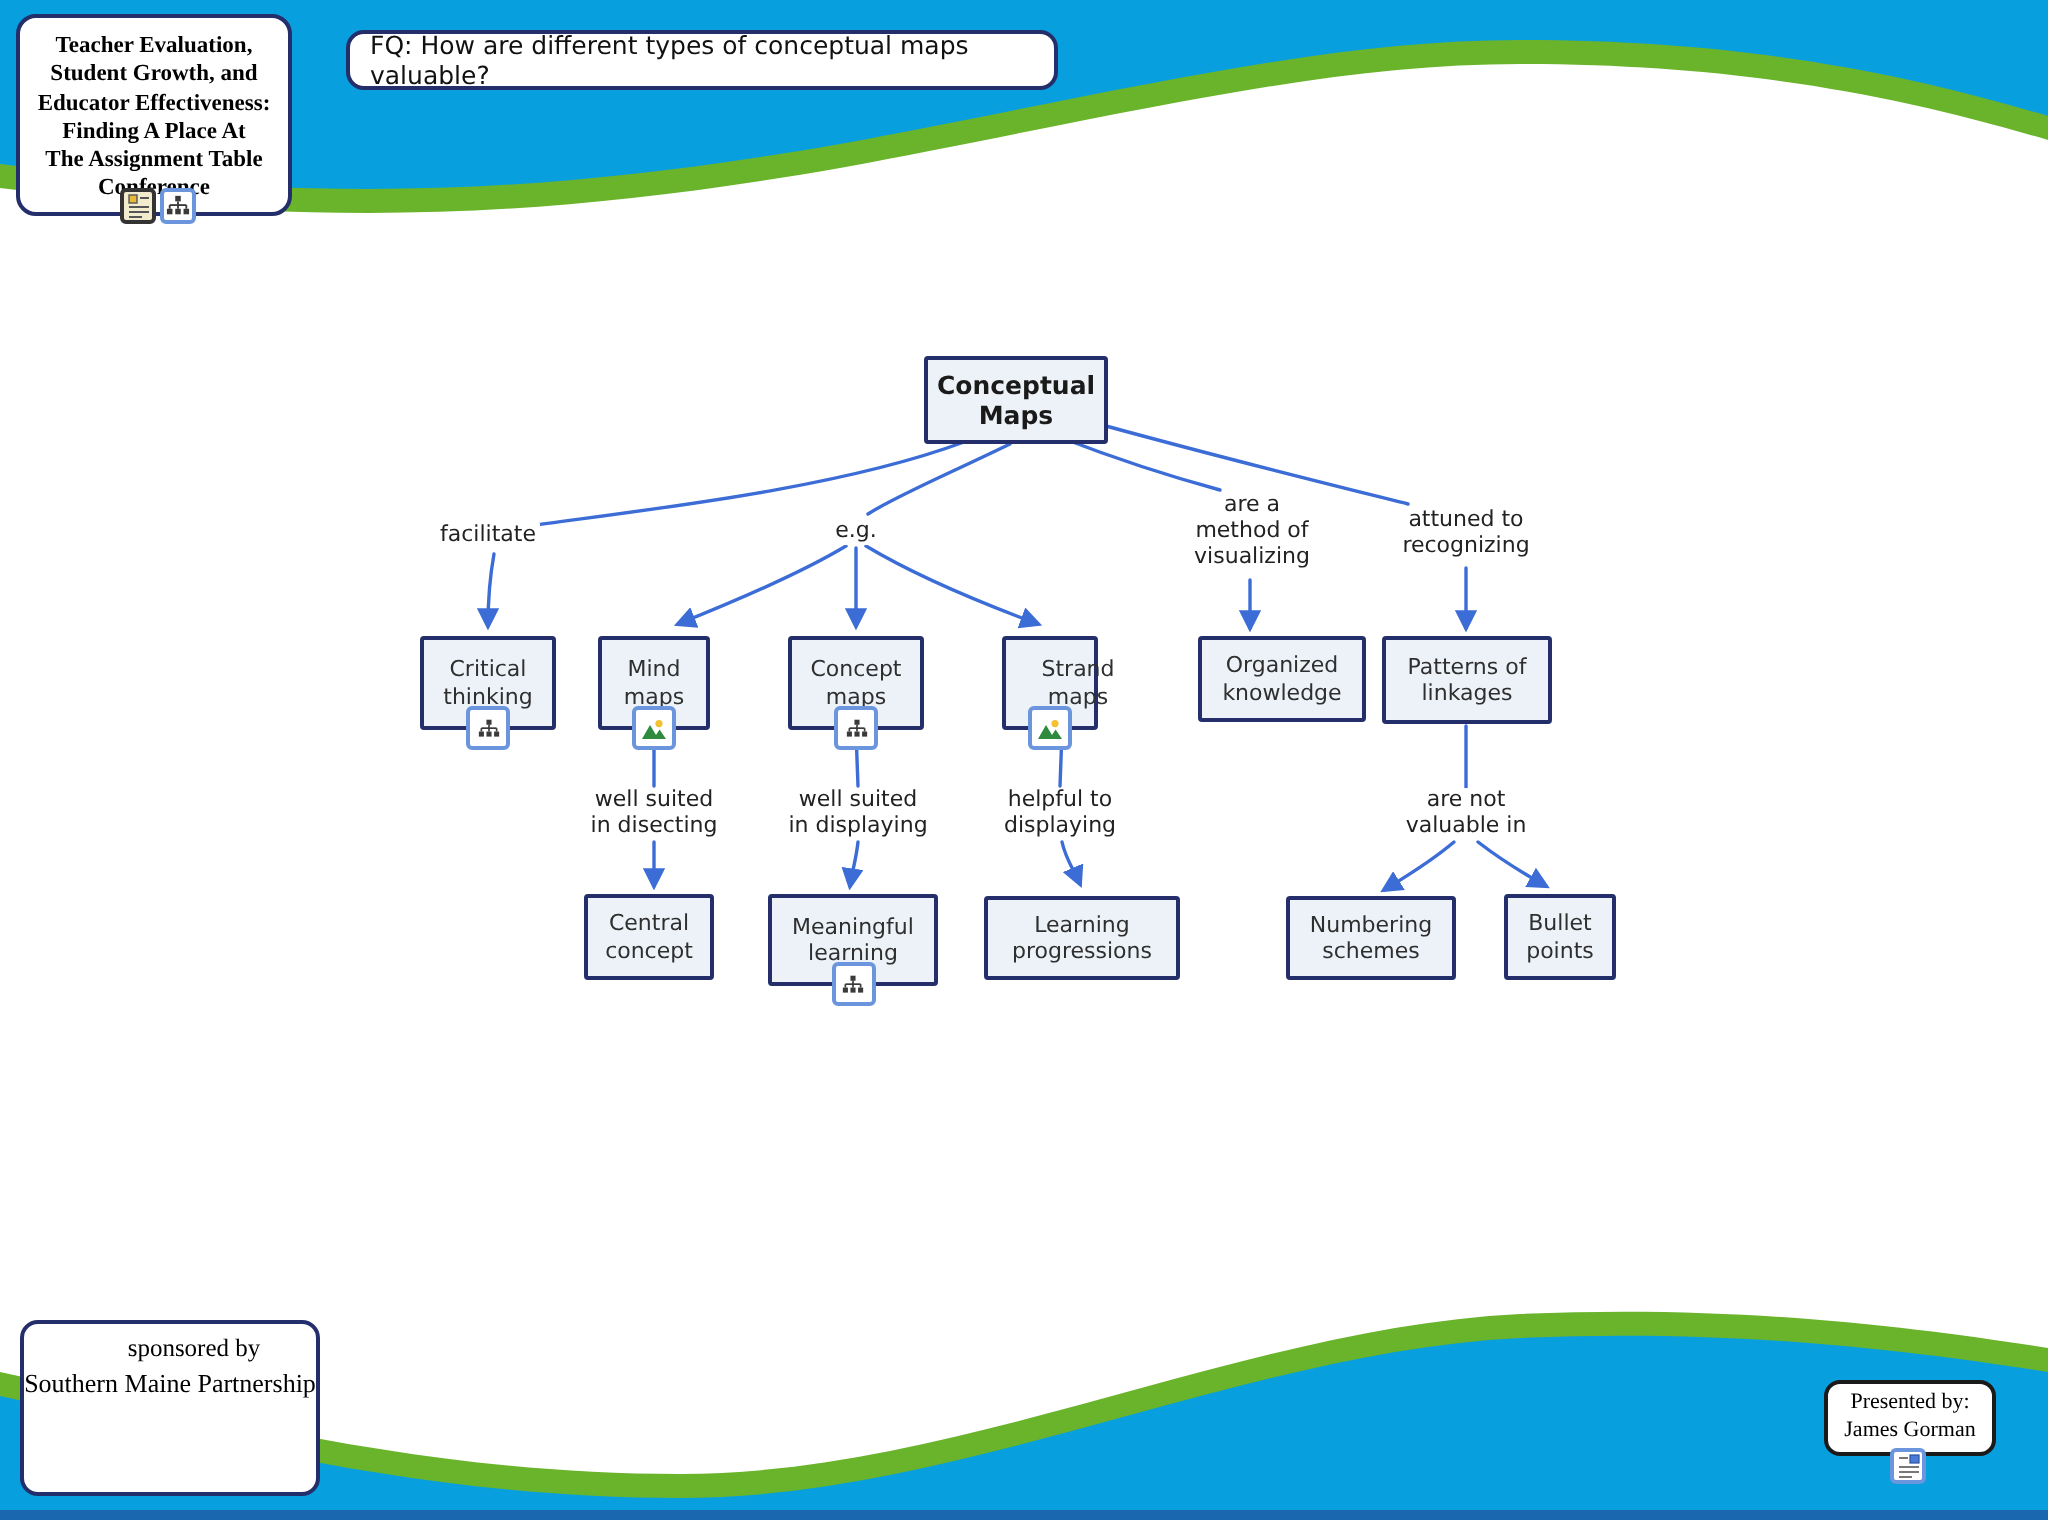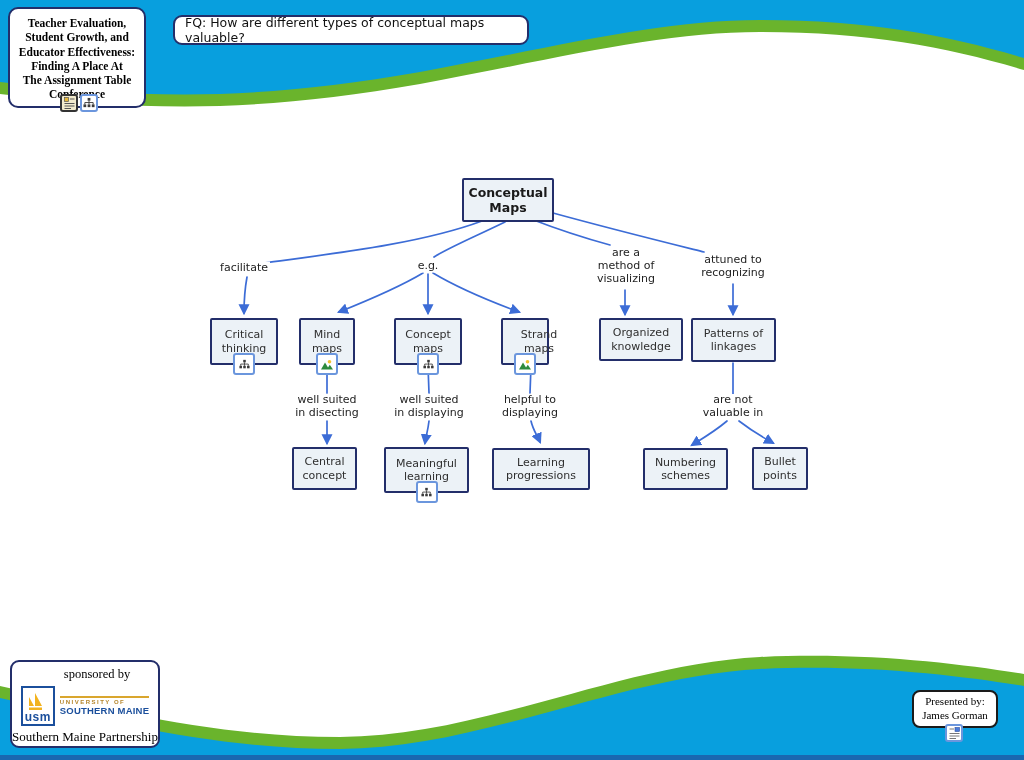--- a/index.html
+++ b/index.html
@@ -244,34 +244,20 @@
 in disecting</div>
 <div class="edge-label" style="left:429px;top:407px;">well suited
 in displaying</div>
 <div class="edge-label" style="left:530px;top:407px;">helpful to
 displaying</div>
 <div class="edge-label" style="left:733px;top:407px;">are not
 valuable in</div>
 
 <div id="sponsor-box" class="annot">
   <div id="sponsor-lead">sponsored by</div>
-  <div id="sponsor-logo">
-    <div id="usm-mark">
-      <svg width="24" height="20" viewBox="0 0 24 20">
-        <polygon points="3,15 3,6 8,15" fill="#f2b21d"></polygon>
-        <polygon points="9,15 9,2 16,15" fill="#f2b21d"></polygon>
-        <rect x="3" y="16.5" width="13" height="2.5" fill="#f2b21d"></rect>
-      </svg>
-      <span id="usm-acronym">usm</span>
-    </div>
-    <div id="usm-words">
-      <div id="usm-line1">UNIVERSITY OF</div>
-      <div id="usm-line2">SOUTHERN MAINE</div>
-    </div>
-  </div>
   <div id="sponsor-org">Southern Maine Partnership</div>
 </div>
 
 <div id="presenter-box" class="annot">Presented by:
 James Gorman</div>
 <span class="mini-icon" style="position:absolute;left:945px;top:724px;z-index:3;">
   <svg width="11" height="12" viewBox="0 0 11 12">
       <rect x="6" y="0.5" width="4.5" height="4" fill="#4a7bd9" stroke="#2c4f9e" stroke-width="0.6"></rect>
       <line x1="0.5" y1="2" x2="5" y2="2" stroke="#777" stroke-width="1"></line>
       <line x1="0.5" y1="6.5" x2="10.5" y2="6.5" stroke="#777" stroke-width="1"></line>

